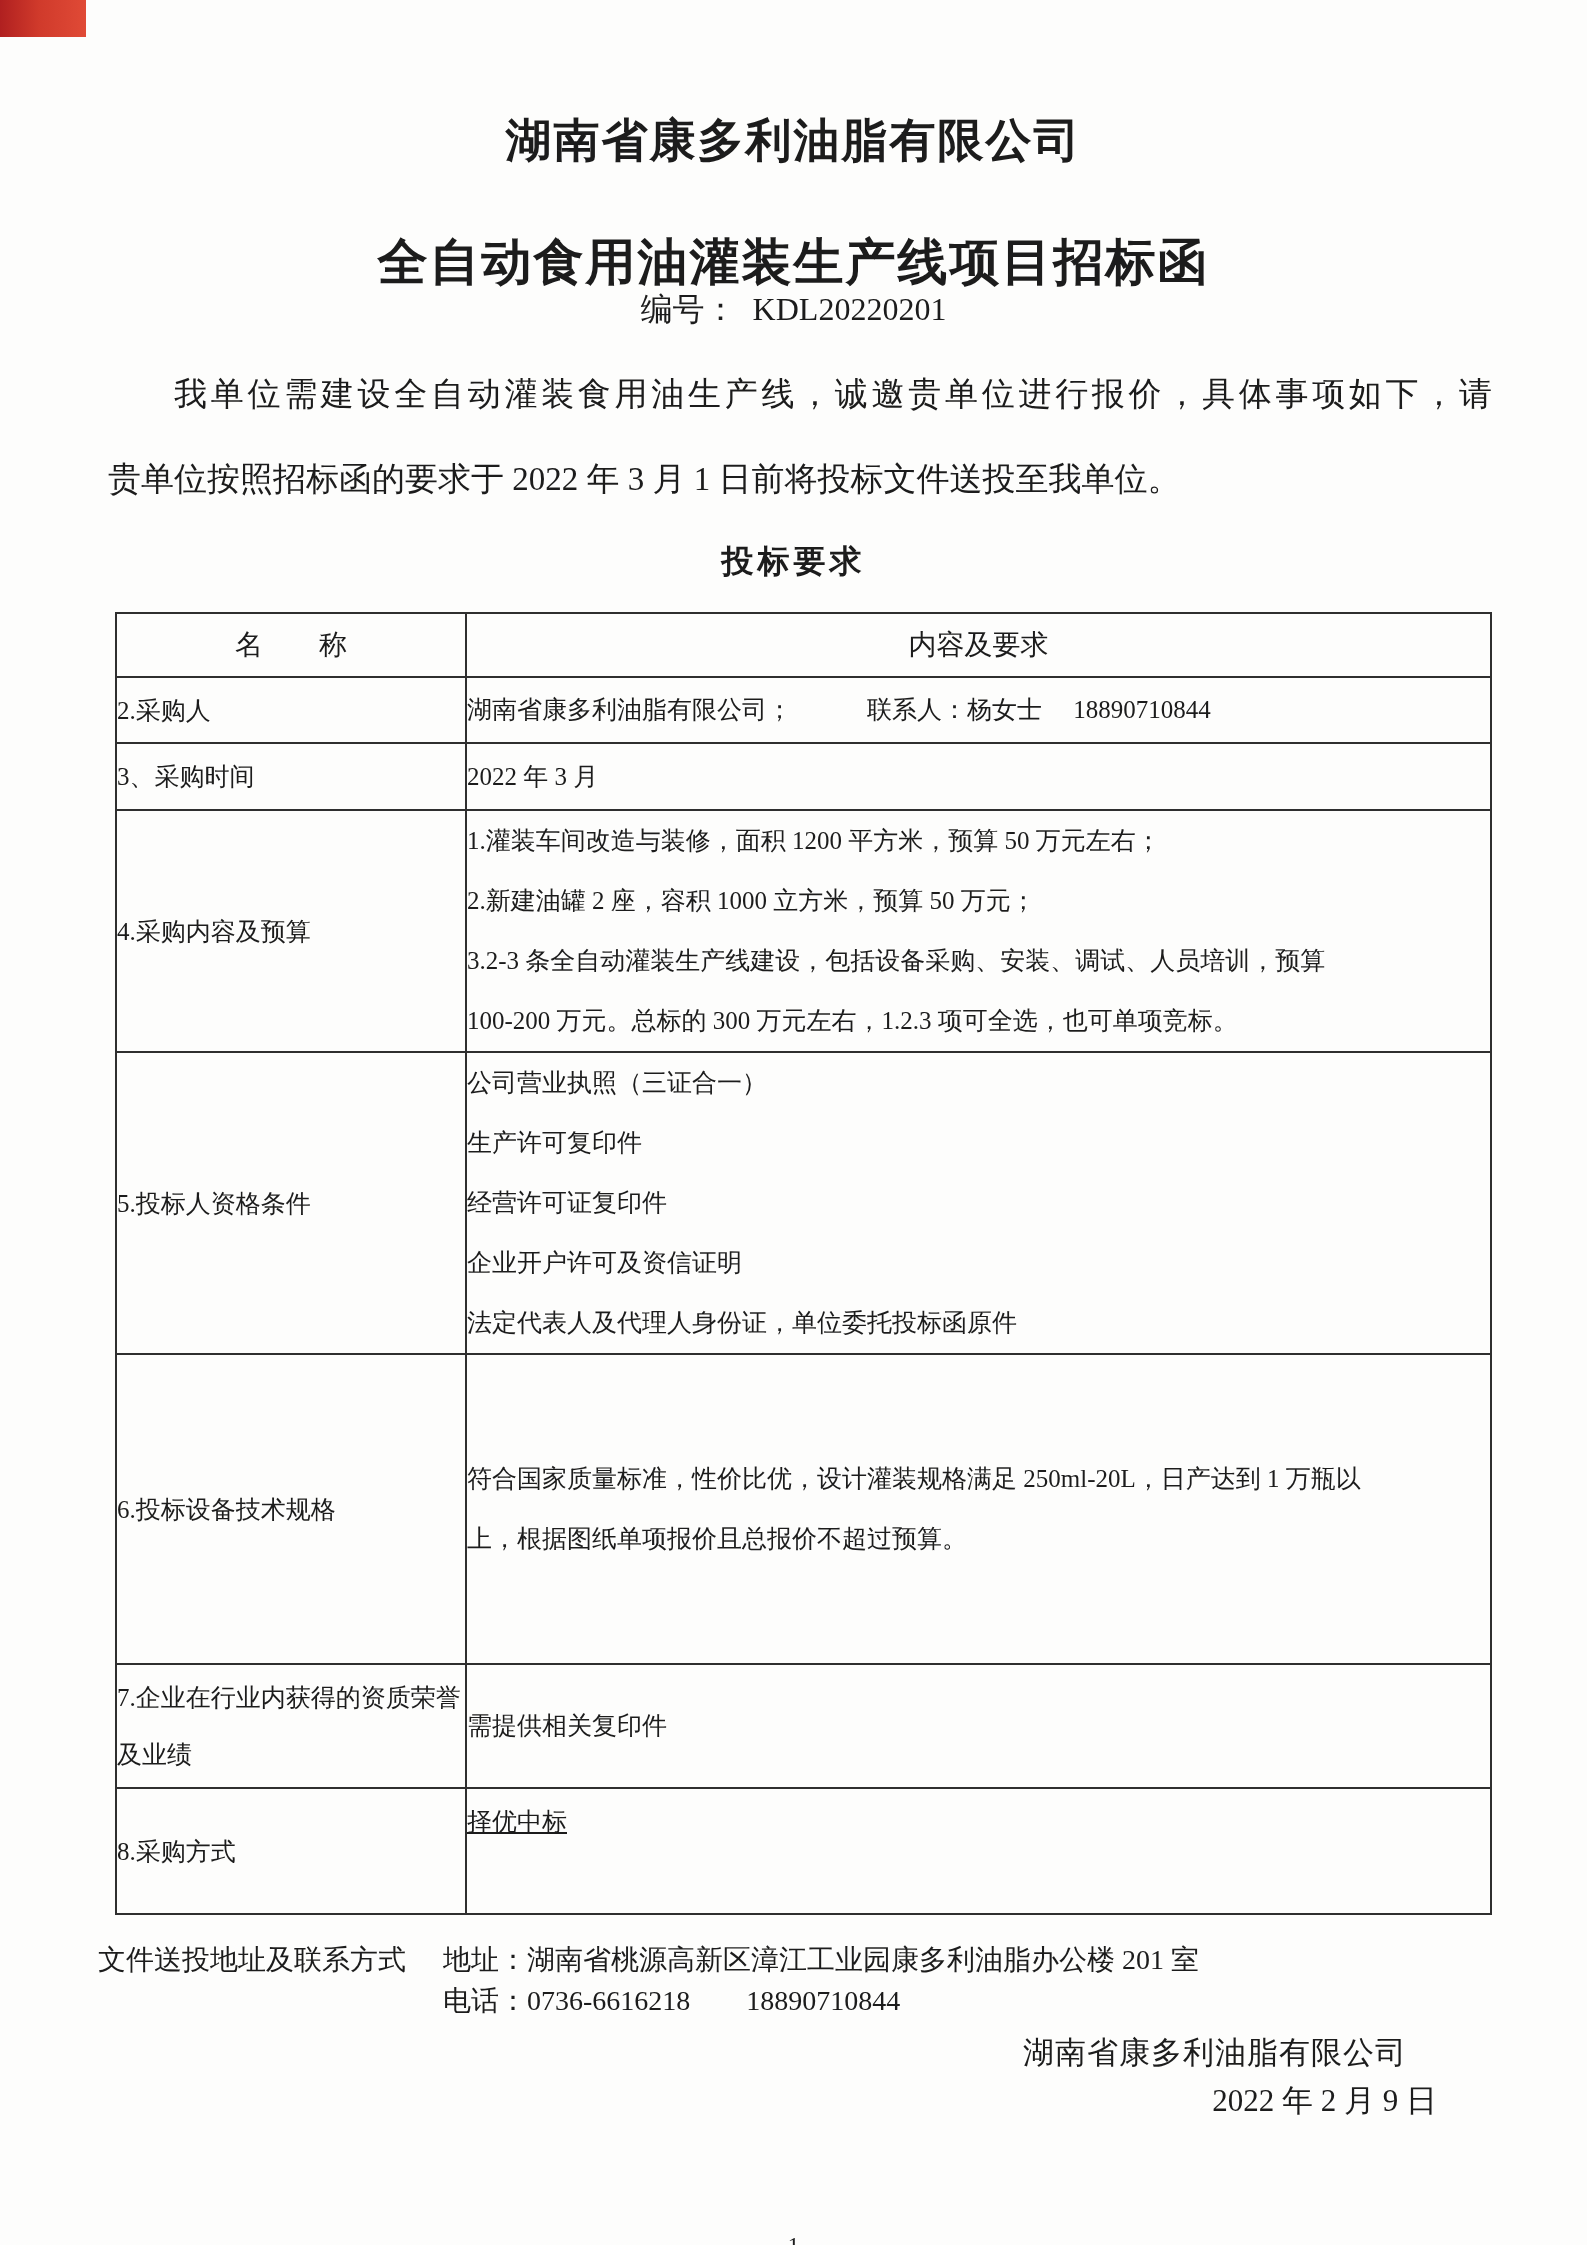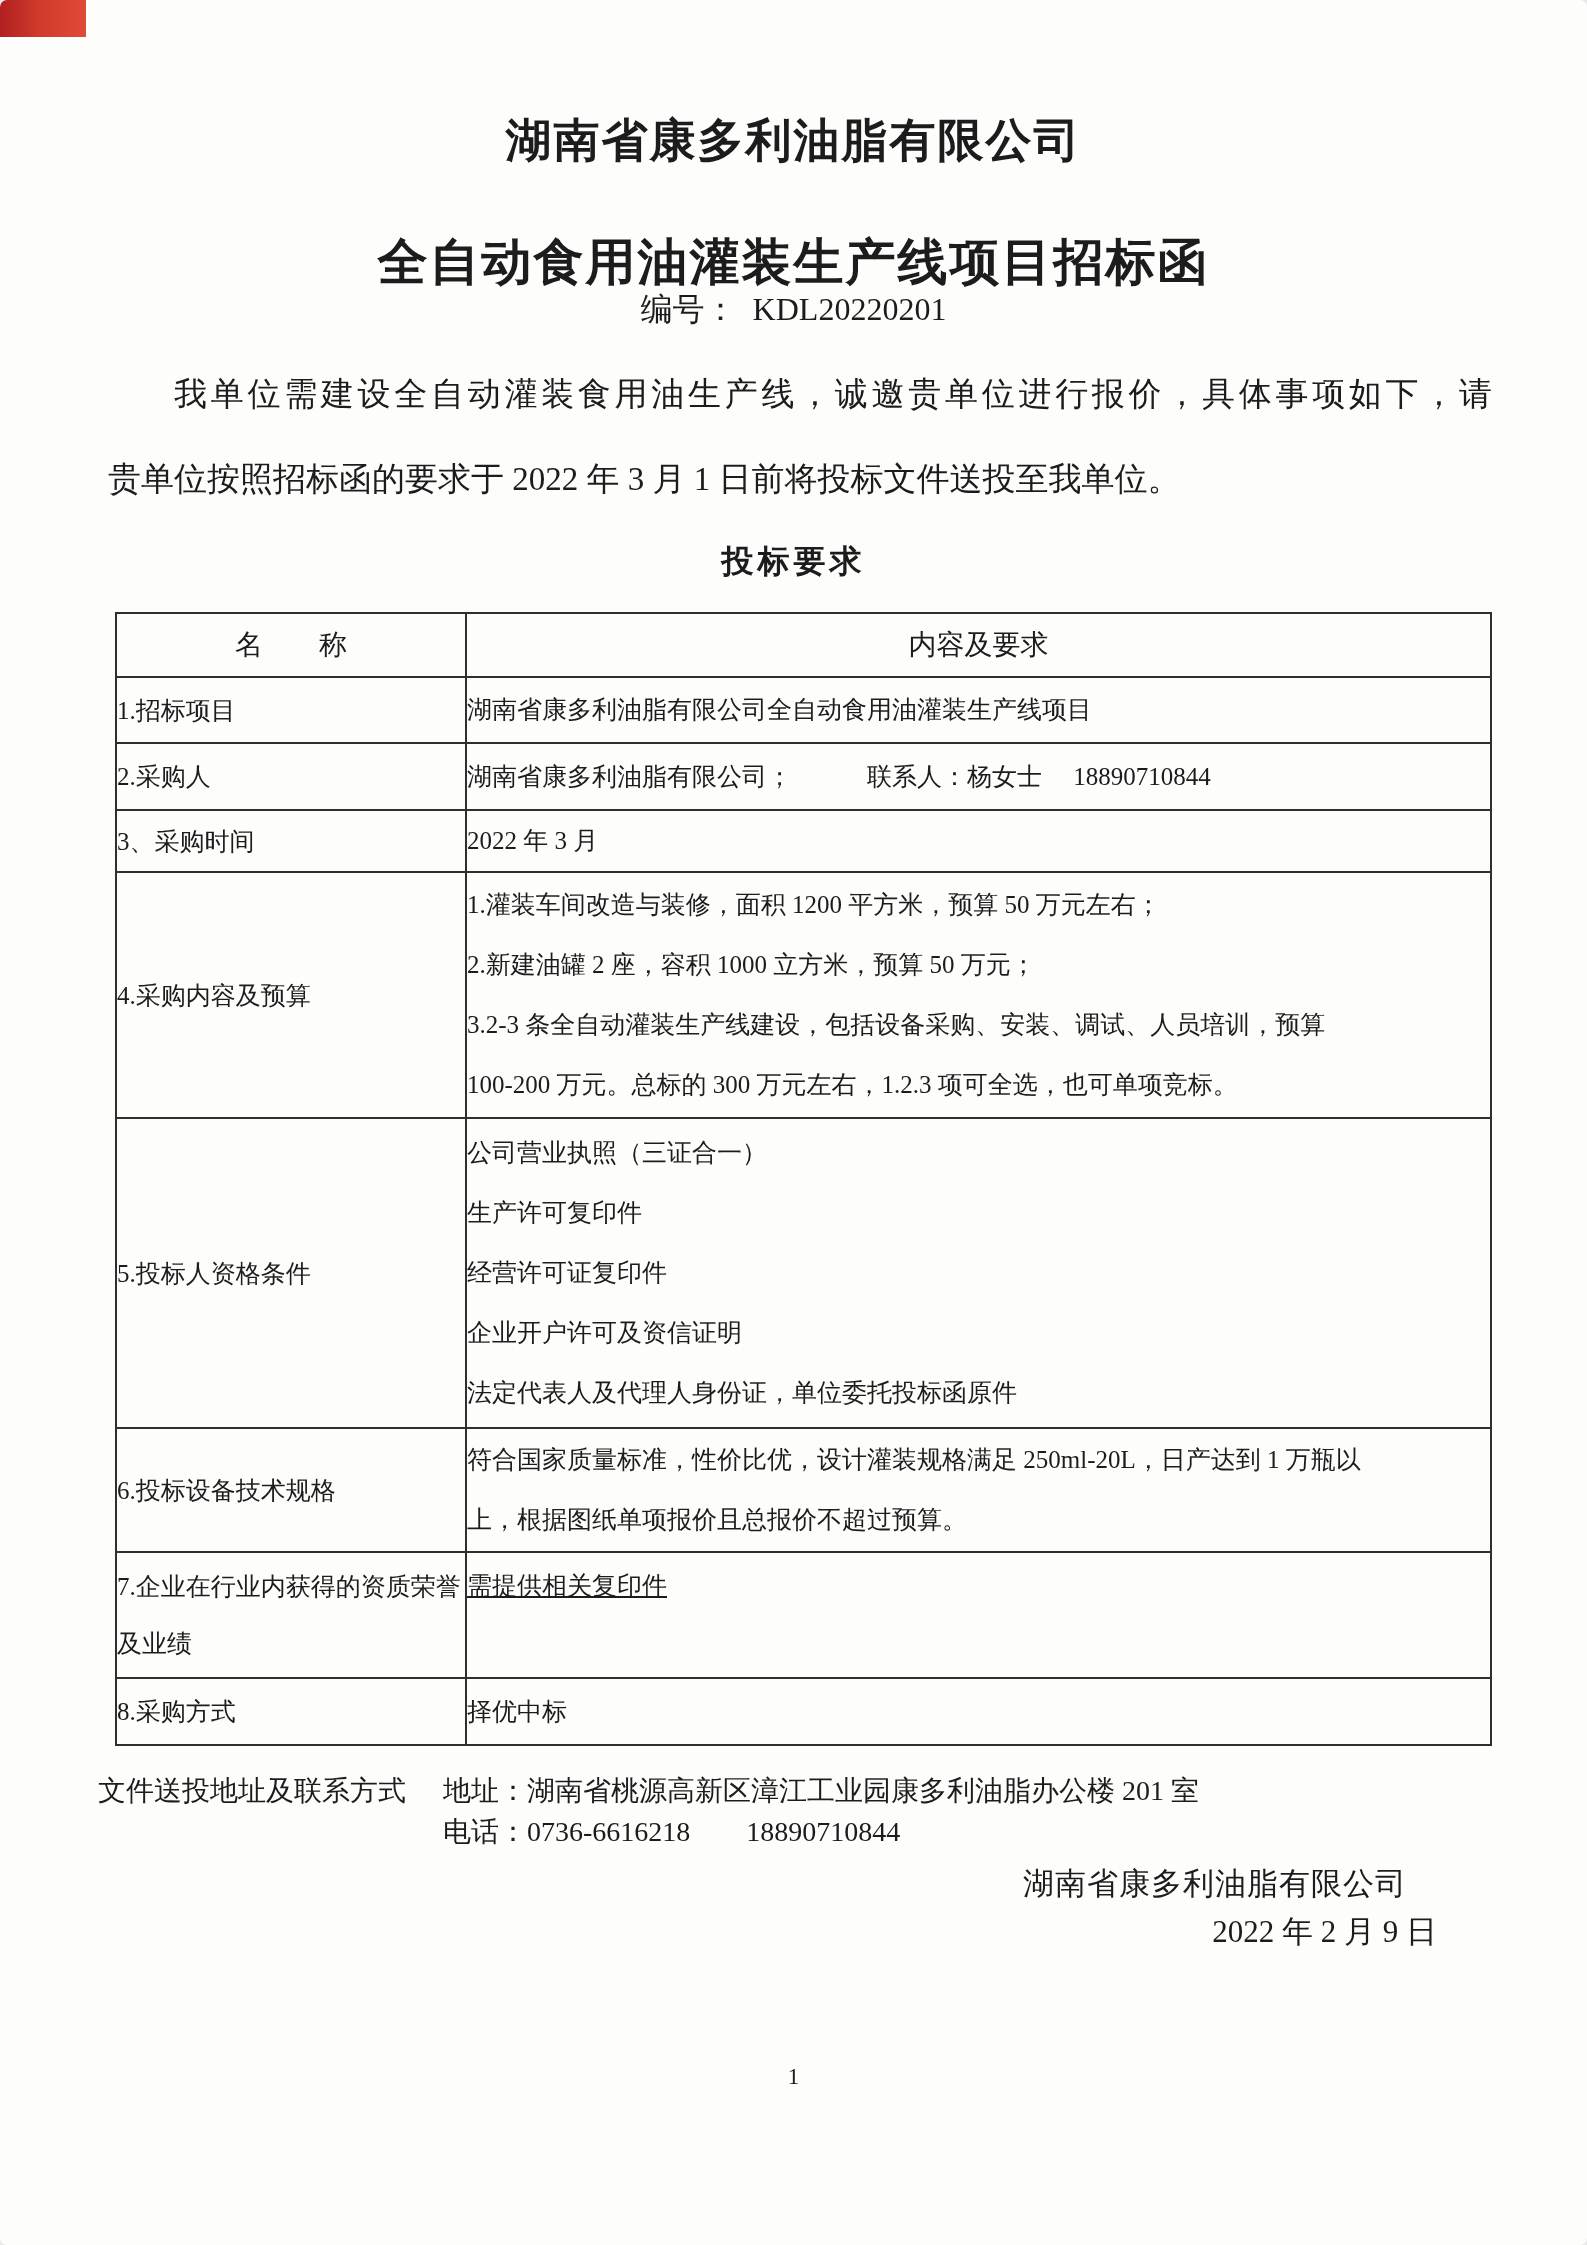--- a/index.html
+++ b/index.html
@@ -12,21 +12,20 @@
   .page{
     position:relative;
     width:1587px;height:2245px;
     margin:0 auto;
     background:var(--paper);
     color:var(--ink);
     font-family:"Liberation Serif","DejaVu Serif",serif;
     box-sizing:border-box;
     padding:0 95px;
     overflow:hidden;
-    border-radius:7px;
   }
   .scan-artifact{
     position:absolute;top:0;left:0;
     width:86px;height:37px;
     background:linear-gradient(90deg,#b02020 0%,var(--red) 45%,#e04a36 100%);
   }
   .h1{
     margin-top:112px;
     text-align:center;
     font-family:"Liberation Sans","DejaVu Sans",sans-serif;
@@ -157,26 +156,20 @@
         <col class="c-content">
       </colgroup>
     <thead>
       <tr>
         <th>名　　称</th>
         <th>内容及要求</th>
       </tr>
     </thead>
     <tbody>
         <tr>
-          <td class="name-cell">1.招标项目</td>
-          <td class="content-cell">
-            <div class="cline">湖南省康多利油脂有限公司全自动食用油灌装生产线项目</div>
-          </td>
-        </tr>
-        <tr>
           <td class="name-cell">2.采购人</td>
           <td class="content-cell">
             <div class="cline">湖南省康多利油脂有限公司；　　　联系人：杨女士　 18890710844</div>
           </td>
         </tr>
         <tr>
           <td class="name-cell">3、采购时间</td>
           <td class="content-cell">
             <div class="cline">2022 年 3 月</div>
           </td>

